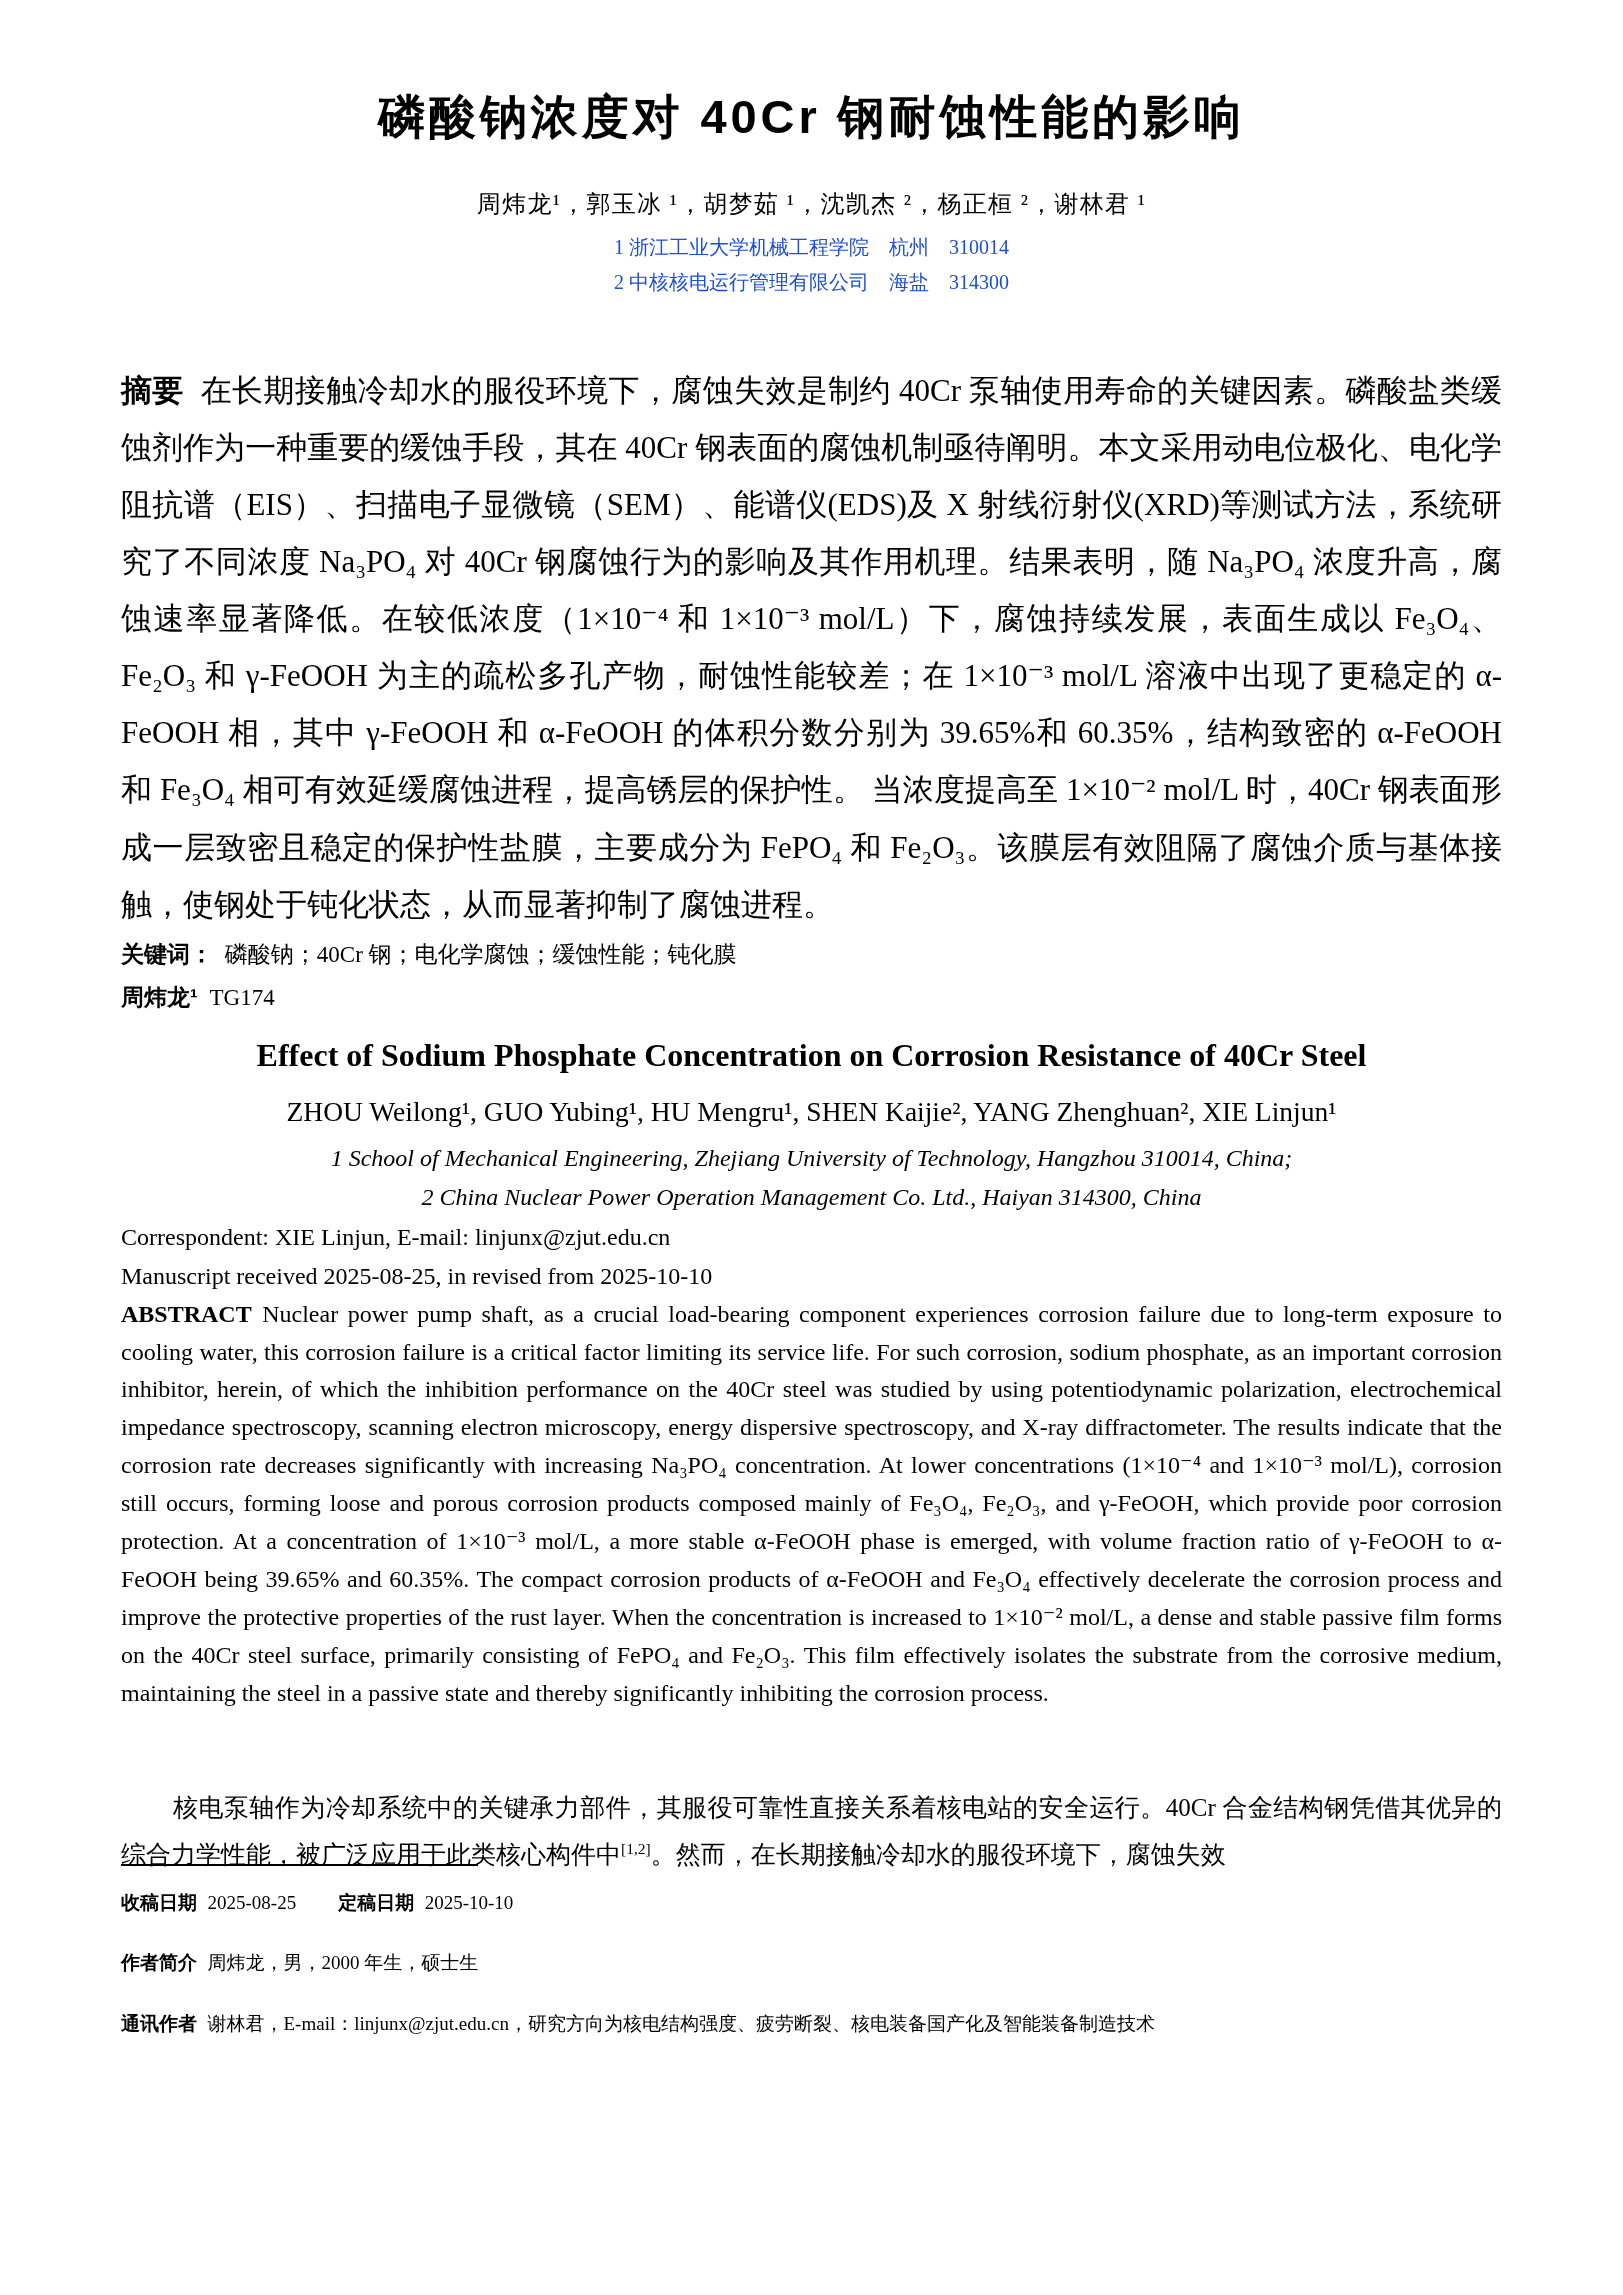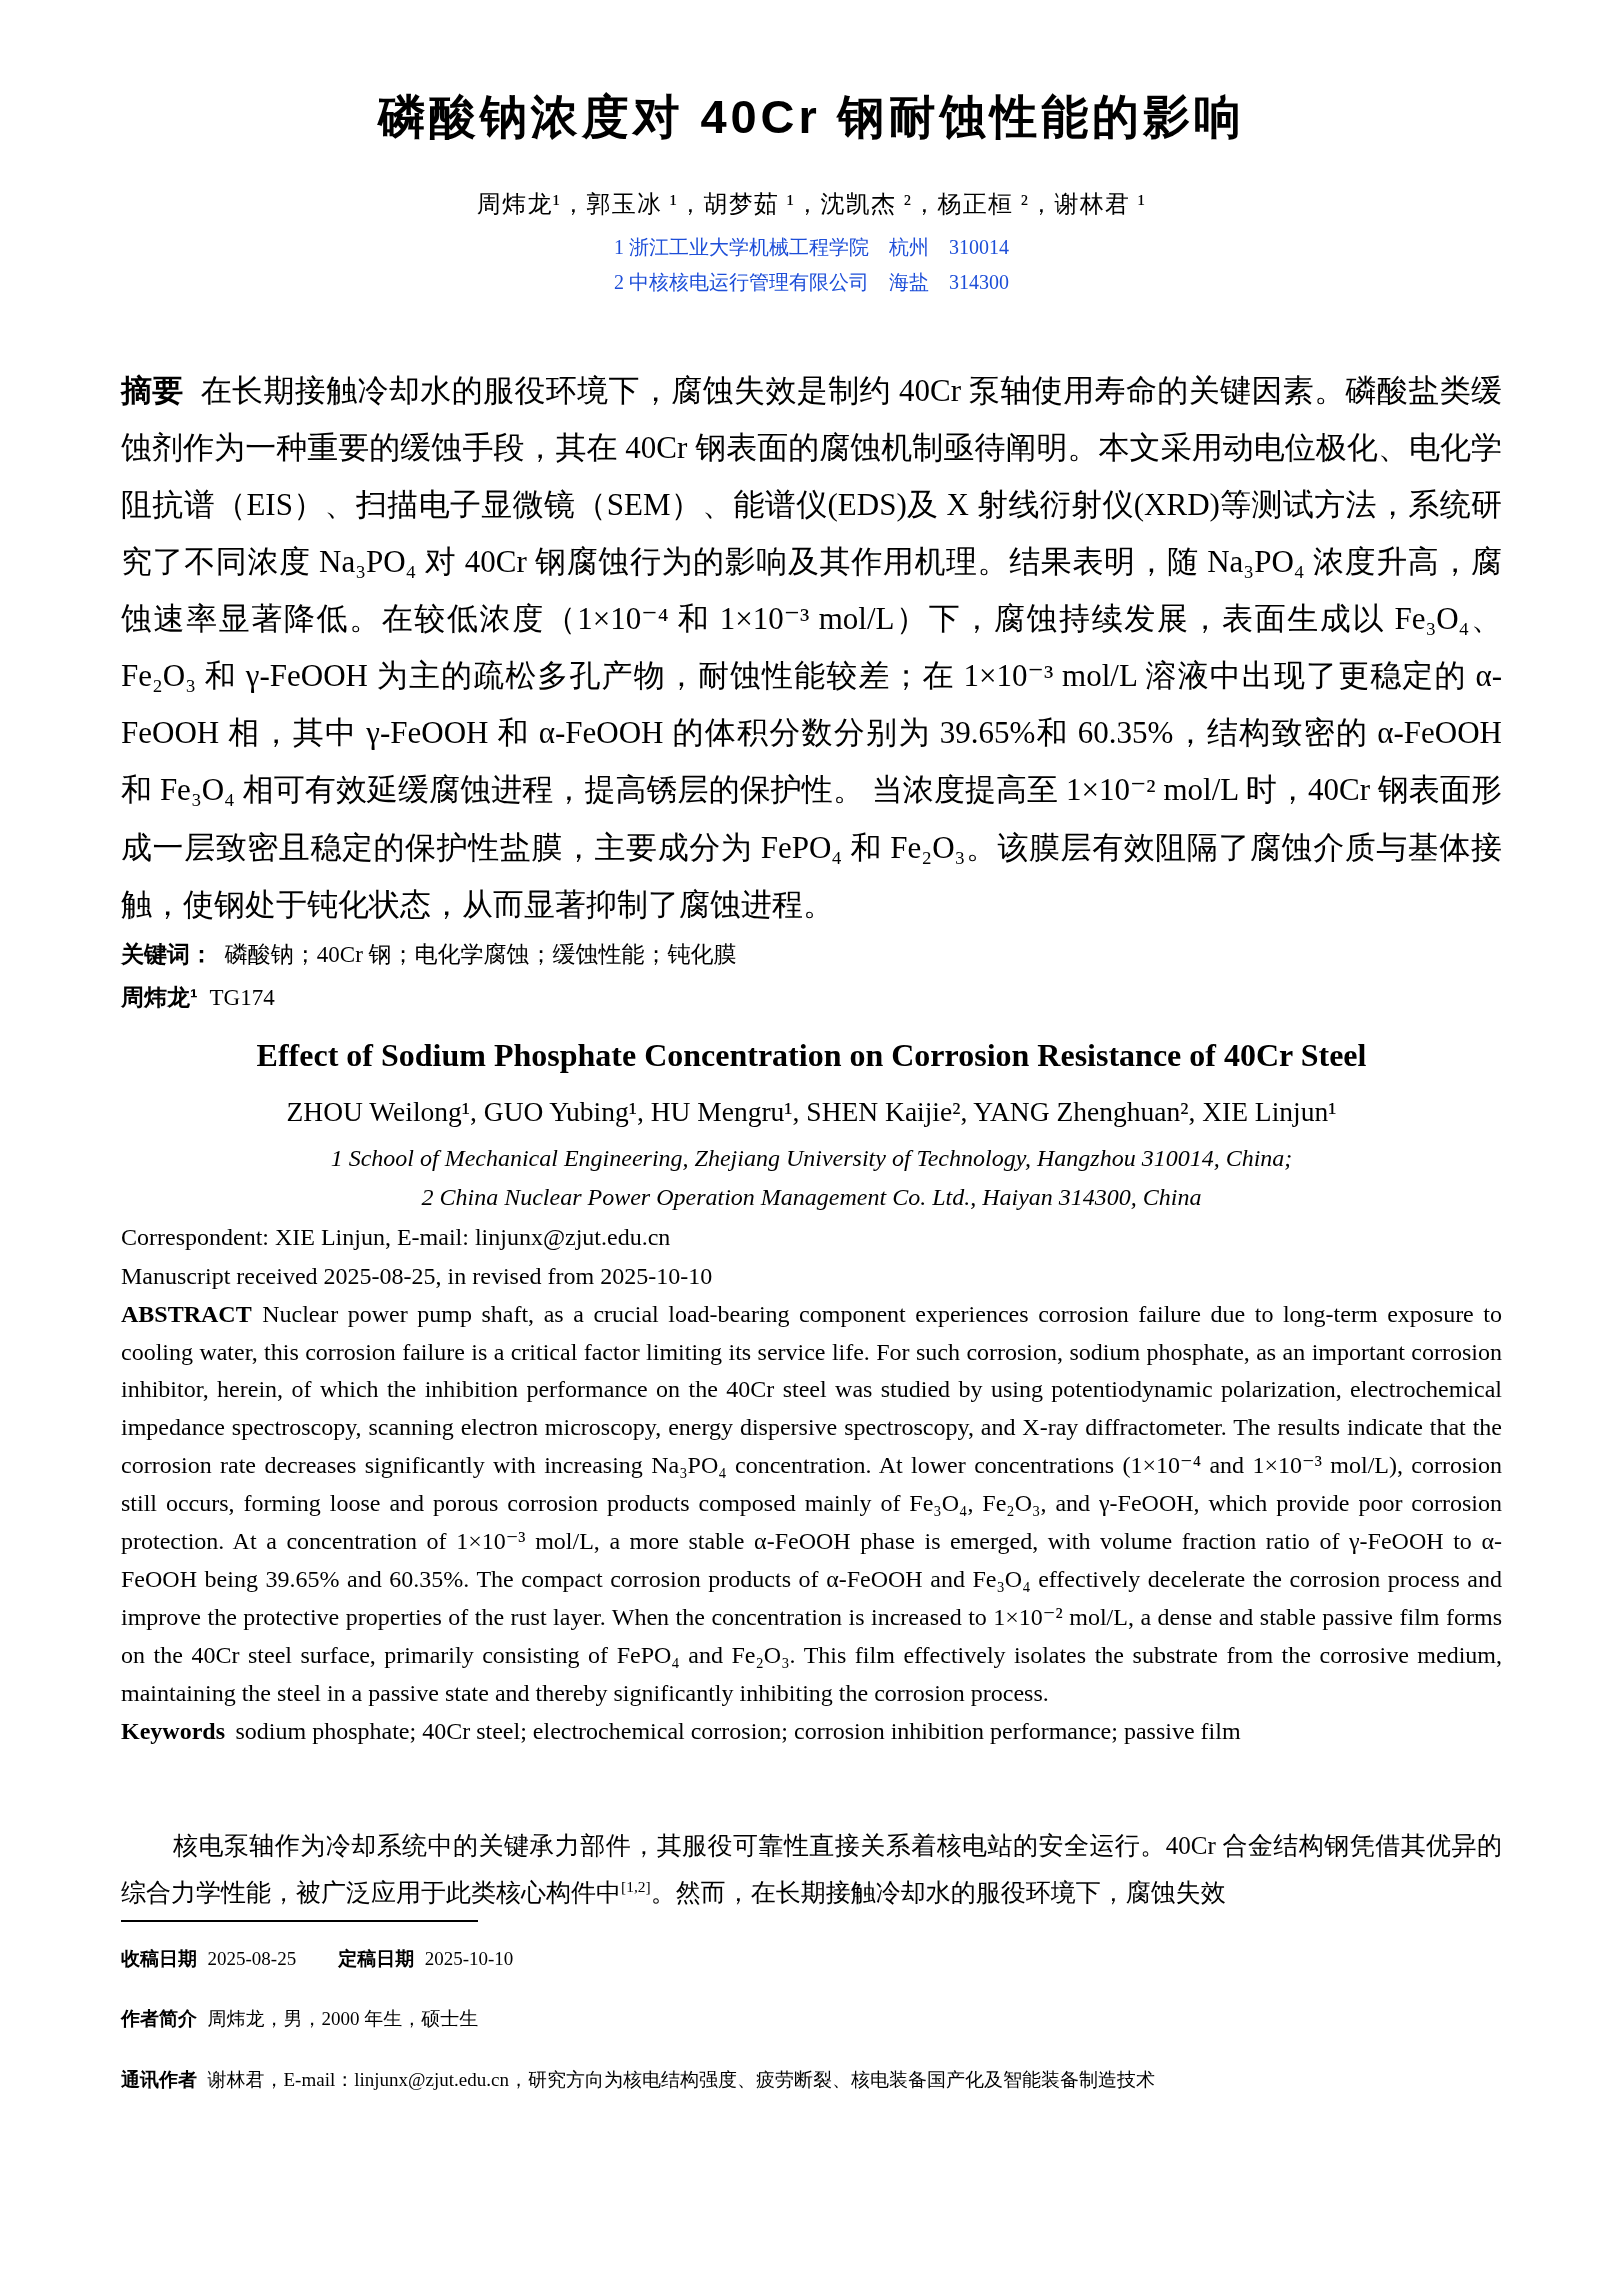--- a/index.html
+++ b/index.html
@@ -100,21 +100,21 @@
     text-indent: 52px;
   }
   .sup {
     vertical-align: super;
     font-size: 0.62em;
     line-height: 0;
   }
   .footer {
     position: absolute;
     left: 121px;
-    top: 1920px;
+    top: 1864px;
     width: 1381px;
   }
   .footer-rule {
     width: 357px;
     border: none;
     border-top: 2px solid #000000;
     margin-bottom: 22px;
   }
   .footnote {
     font-size: 19px;
@@ -154,21 +154,20 @@
   <div class="authors-en">ZHOU Weilong¹, GUO Yubing¹, HU Mengru¹, SHEN Kaijie², YANG Zhenghuan², XIE Linjun¹</div>
 
   <div class="affil-en first">1 School of Mechanical Engineering, Zhejiang University of Technology, Hangzhou 310014, China;</div>
   <div class="affil-en">2 China Nuclear Power Operation Management Co. Ltd., Haiyan 314300, China</div>
 
   <p class="corr-line">Correspondent: XIE Linjun, E-mail: linjunx@zjut.edu.cn</p>
   <p class="ms-line">Manuscript received 2025-08-25, in revised from 2025-10-10</p>
 
   <p class="abstract-en"><span class="label-b">ABSTRACT</span><span>Nuclear power pump shaft, as a crucial load-bearing component experiences corrosion failure due to long-term exposure to cooling water, this corrosion failure is a critical factor limiting its service life. For such corrosion, sodium phosphate, as an important corrosion inhibitor, herein, of which the inhibition performance on the 40Cr steel was studied by using potentiodynamic polarization, electrochemical impedance spectroscopy, scanning electron microscopy, energy dispersive spectroscopy, and X-ray diffractometer. The results indicate that the corrosion rate decreases significantly with increasing Na₃PO₄ concentration. At lower concentrations (1×10⁻⁴ and 1×10⁻³ mol/L), corrosion still occurs, forming loose and porous corrosion products composed mainly of Fe₃O₄, Fe₂O₃, and γ-FeOOH, which provide poor corrosion protection. At a concentration of 1×10⁻³ mol/L, a more stable α-FeOOH phase is  emerged, with volume fraction ratio of γ-FeOOH to α-FeOOH being 39.65% and 60.35%. The compact corrosion products of α-FeOOH and Fe₃O₄ effectively decelerate the corrosion process and improve the protective properties of the rust layer. When the concentration is increased to 1×10⁻² mol/L, a dense and stable passive film forms on the 40Cr steel surface, primarily consisting of FePO₄ and Fe₂O₃. This film effectively isolates the substrate from the corrosive medium, maintaining the steel in a passive state and thereby significantly inhibiting the corrosion process.</span></p>
 
-  <p class="kw-en"><span class="label-b">Keywords</span><span>sodium phosphate; 40Cr steel; electrochemical corrosion; corrosion inhibition performance; passive film</span></p>
 
   <p class="body-para"><span>核电泵轴作为冷却系统中的关键承力部件，其服役可靠性直接关系着核电站的安全运行。40Cr 合金结构钢凭借其优异的综合力学性能，被广泛应用于此类核心构件中</span><span class="sup">[1,2]</span><span>。然而，在长期接触冷却水的服役环境下，腐蚀失效</span></p>
 
   <div class="footer">
     <hr class="footer-rule">
     <p class="footnote"><span class="fn-label">收稿日期</span><span>2025-08-25</span><span class="fn-label fn-gap">定稿日期</span><span>2025-10-10</span></p>
     <p class="footnote"><span class="fn-label">作者简介</span><span>周炜龙，男，2000 年生，硕士生</span></p>
     <p class="footnote"><span class="fn-label">通讯作者</span><span>谢林君，E-mail：linjunx@zjut.edu.cn，研究方向为核电结构强度、疲劳断裂、核电装备国产化及智能装备制造技术</span></p>
   </div>
 

